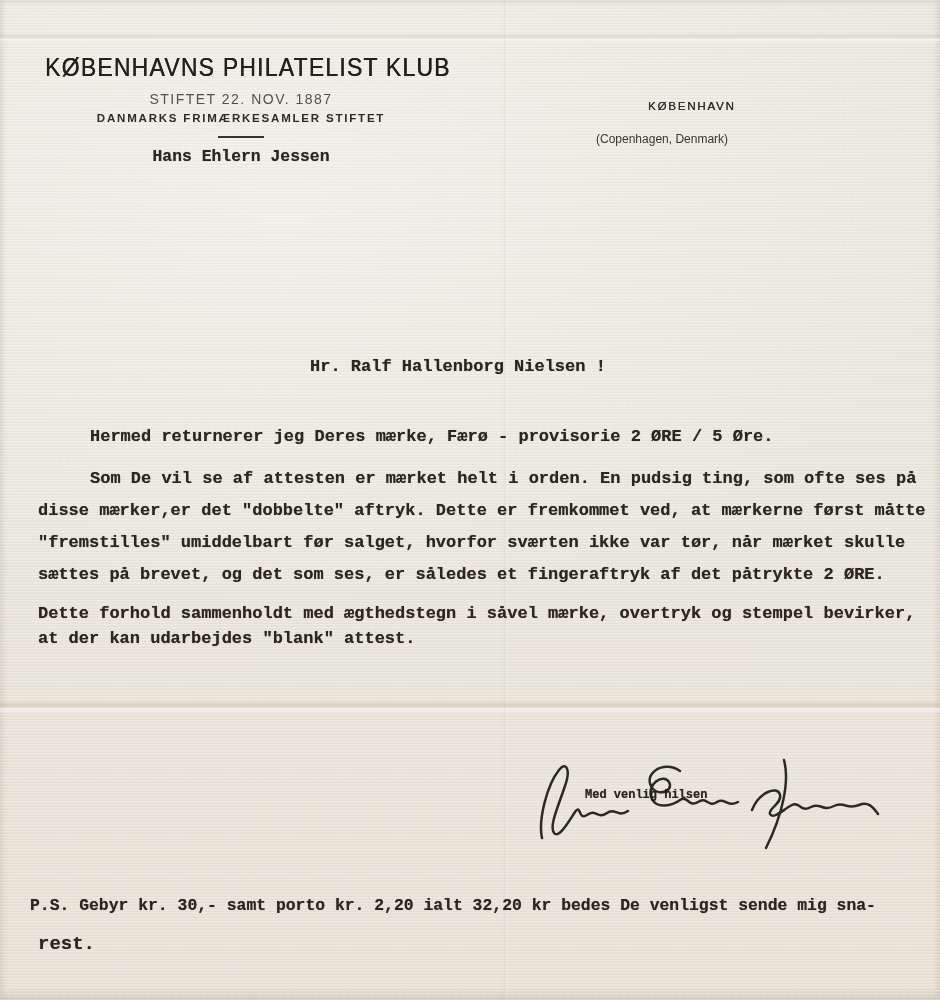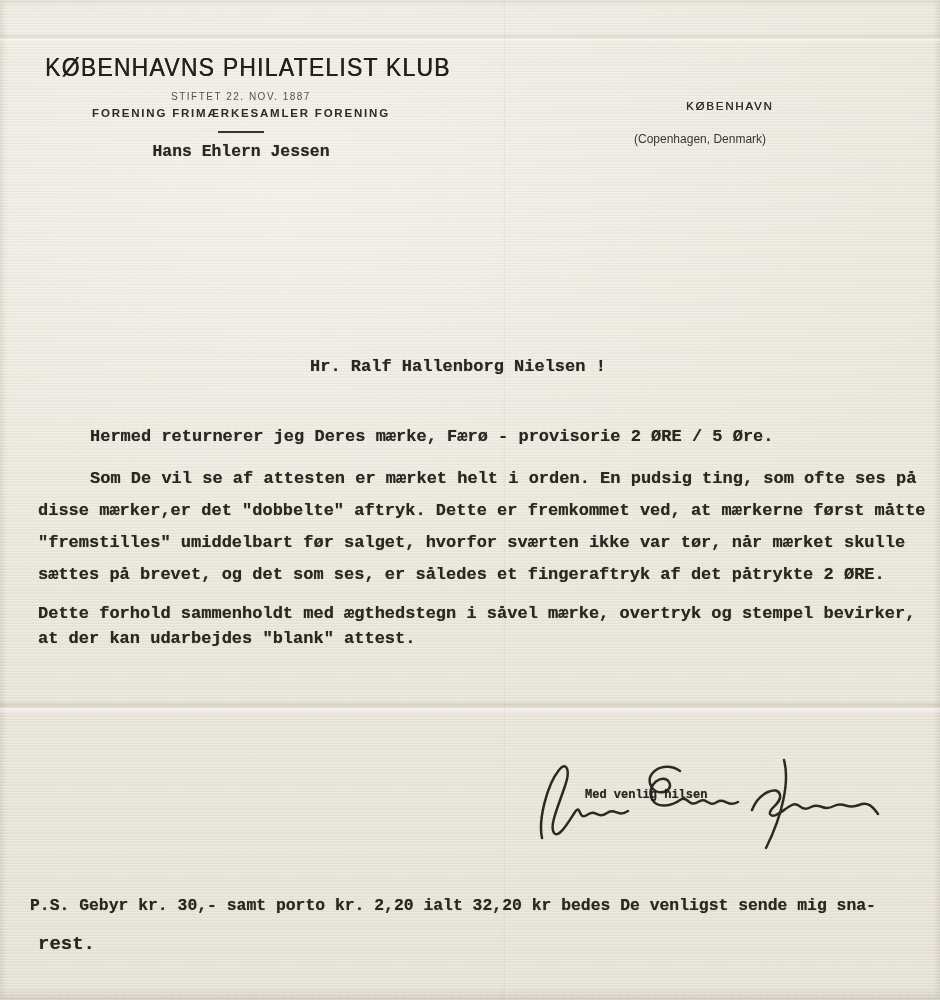--- a/index.html
+++ b/index.html
@@ -45,26 +45,26 @@
     font-weight:700;color:#2b2620;white-space:pre;
     text-shadow:0 0 0.7px rgba(43,38,32,0.65);
   }
   
   .head-left{position:absolute;left:45px;top:52px;width:392px;text-align:center;}
   .club-name{
     font-size:23px;letter-spacing:1.2px;color:#24201a;white-space:nowrap;
     transform:scaleY(1.14);transform-origin:left top;
     text-shadow:0.35px 0 0 #24201a;
   }
-  .founded{margin-top:12px;font-size:10px;letter-spacing:1.5px;color:#55514a;white-space:nowrap;}
+  .founded{margin-top:12px;font-size:14px;letter-spacing:1.5px;color:#55514a;white-space:nowrap;}
   .association{margin-top:5px;font-size:11.5px;font-weight:700;letter-spacing:1.8px;color:#2e2a24;white-space:nowrap;}
   .head-rule{width:46px;height:2px;background:#3a362f;margin:12px auto 0 auto;}
   .member-name{margin-top:9px;font-size:16.4px;text-align:center;}
   
-  .head-right{position:absolute;left:634px;top:100px;width:300px;}
+  .head-right{position:absolute;left:596px;top:100px;width:300px;}
   .hr-city{padding-left:52px;font-size:11.5px;letter-spacing:1.8px;color:#34302a;text-shadow:0.3px 0 0 #34302a;white-space:nowrap;}
   .hr-city-en{margin-top:20px;font-size:12px;color:#3a362f;white-space:nowrap;}
   .hr-date{margin-top:4px;padding-left:14px;font-size:16.4px;}
   
   .body-block{position:absolute;left:38px;top:357px;width:880px;}
   .line{position:absolute;left:0;font-size:17px;line-height:20px;}
   .salutation{top:0;left:272px;}
   .bl0{top:70px;text-indent:52px;}
   .bl1{top:112px;text-indent:52px;}
   .bl2{top:144px;}
@@ -84,21 +84,21 @@
 
 <div class="paper">
   <div class="texture"></div>
   <div class="crease crease-top"></div>
   <div class="crease crease-mid"></div>
   <div class="crease-vert"></div>
 
   <header class="head-left sans">
     <div class="club-name">KØBENHAVNS PHILATELIST KLUB</div>
     <div class="founded">STIFTET 22. NOV. 1887</div>
-    <div class="association">FORENING FRIMÆRKESAMLER FORENING</div>
+    <div class="association">DANMARKS FRIMÆRKESAMLER STIFTET</div>
     <div class="head-rule"></div>
     <div class="member-name mono">Hans Ehlern Jessen</div>
   </header>
 
   <div class="head-right">
     <div class="hr-city sans">KØBENHAVN</div>
     <div class="hr-city-en sans">(Copenhagen, Denmark)</div>
   </div>
 
   <main class="body-block">

